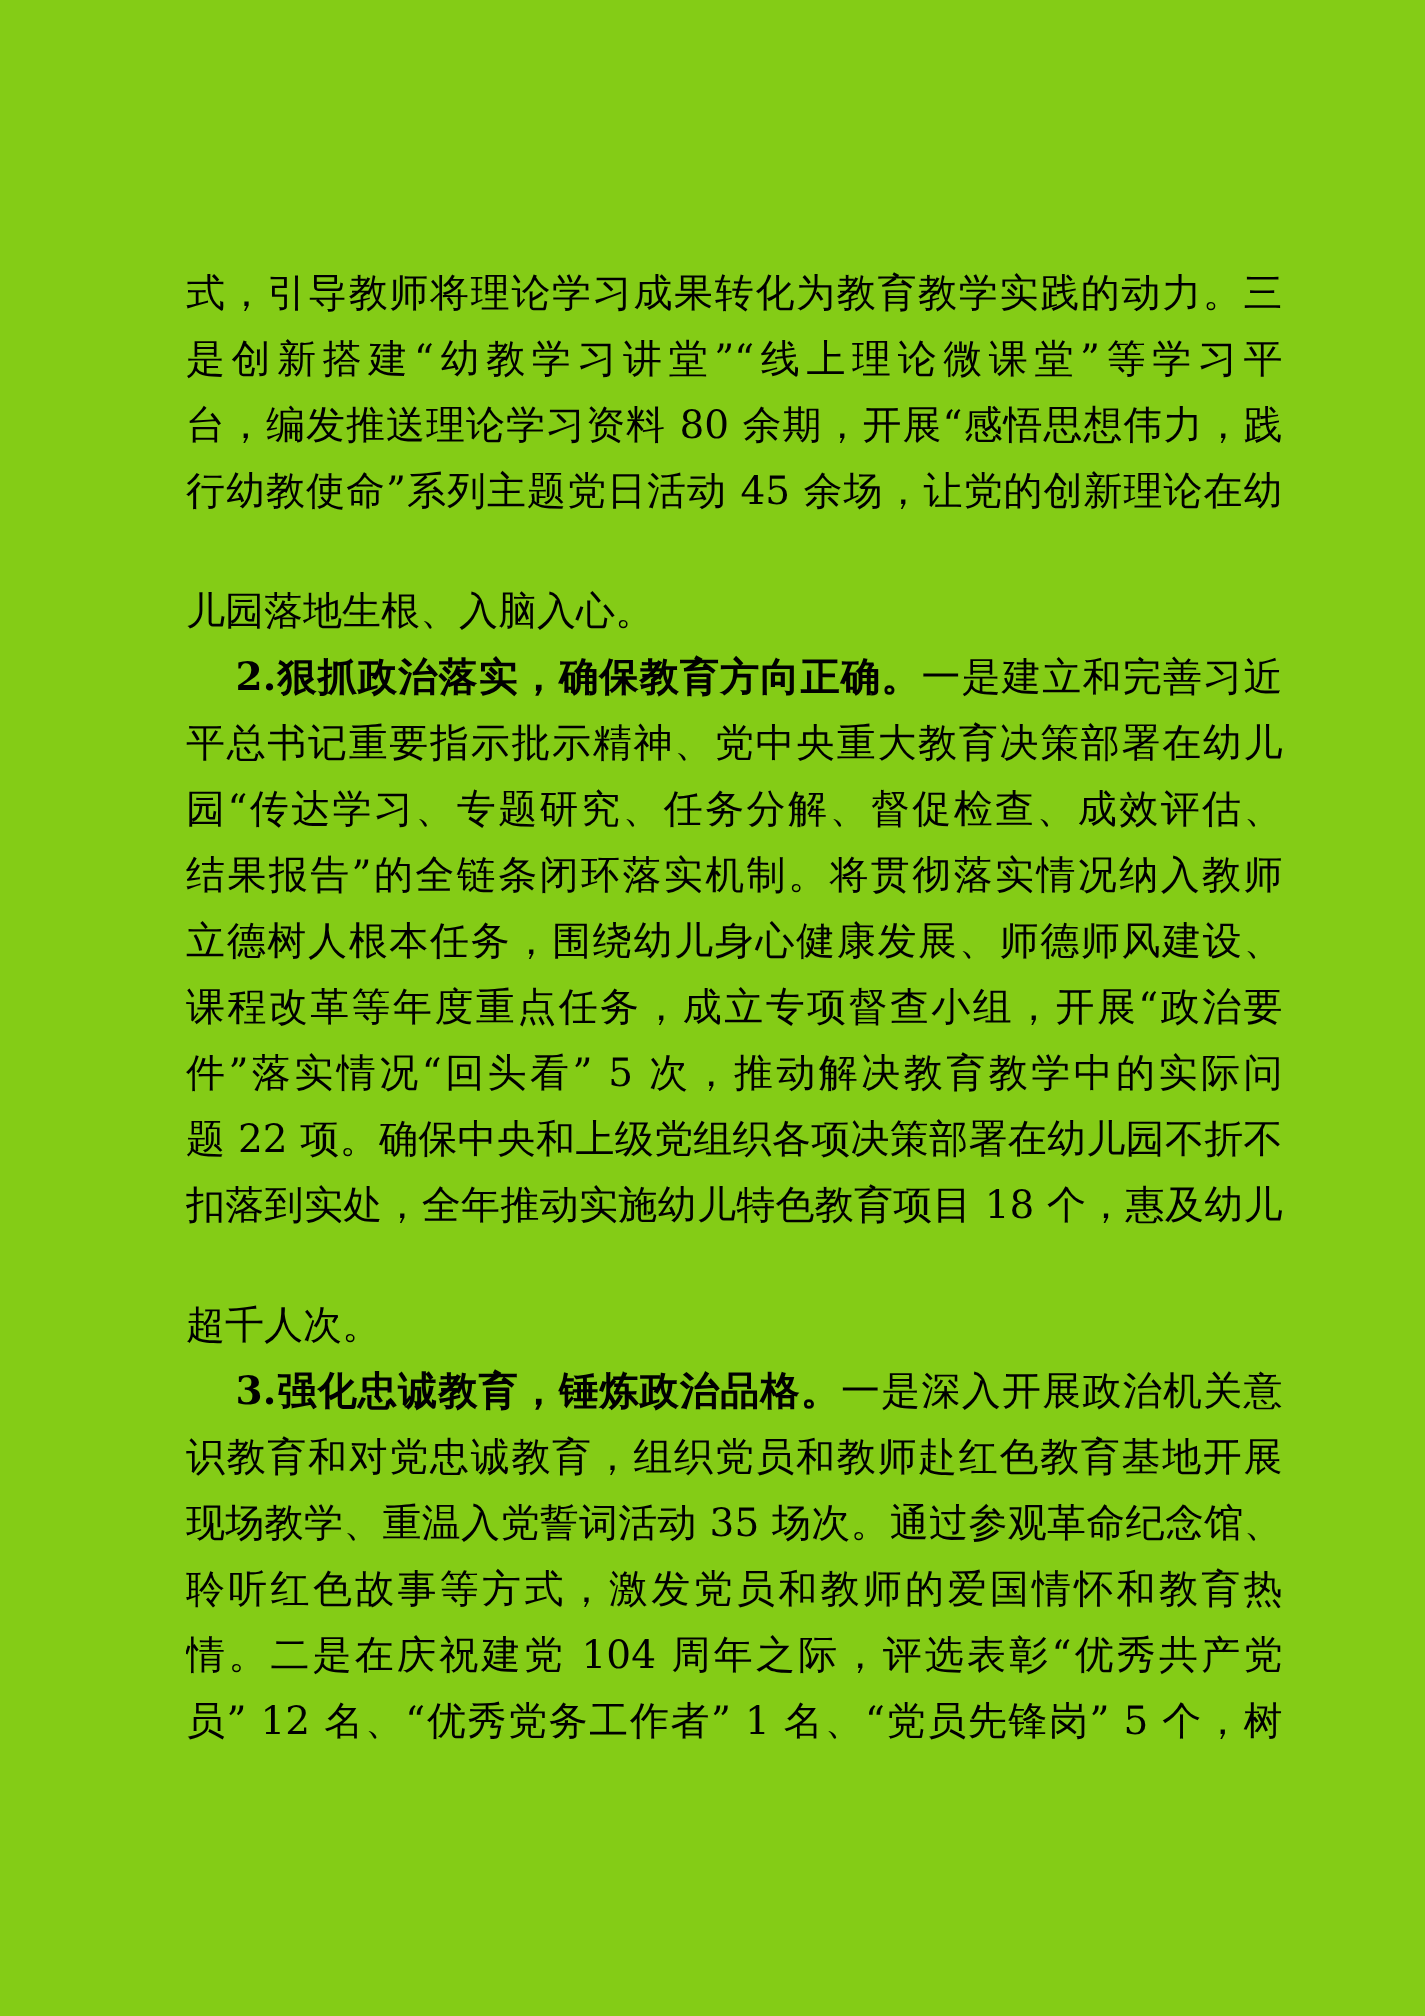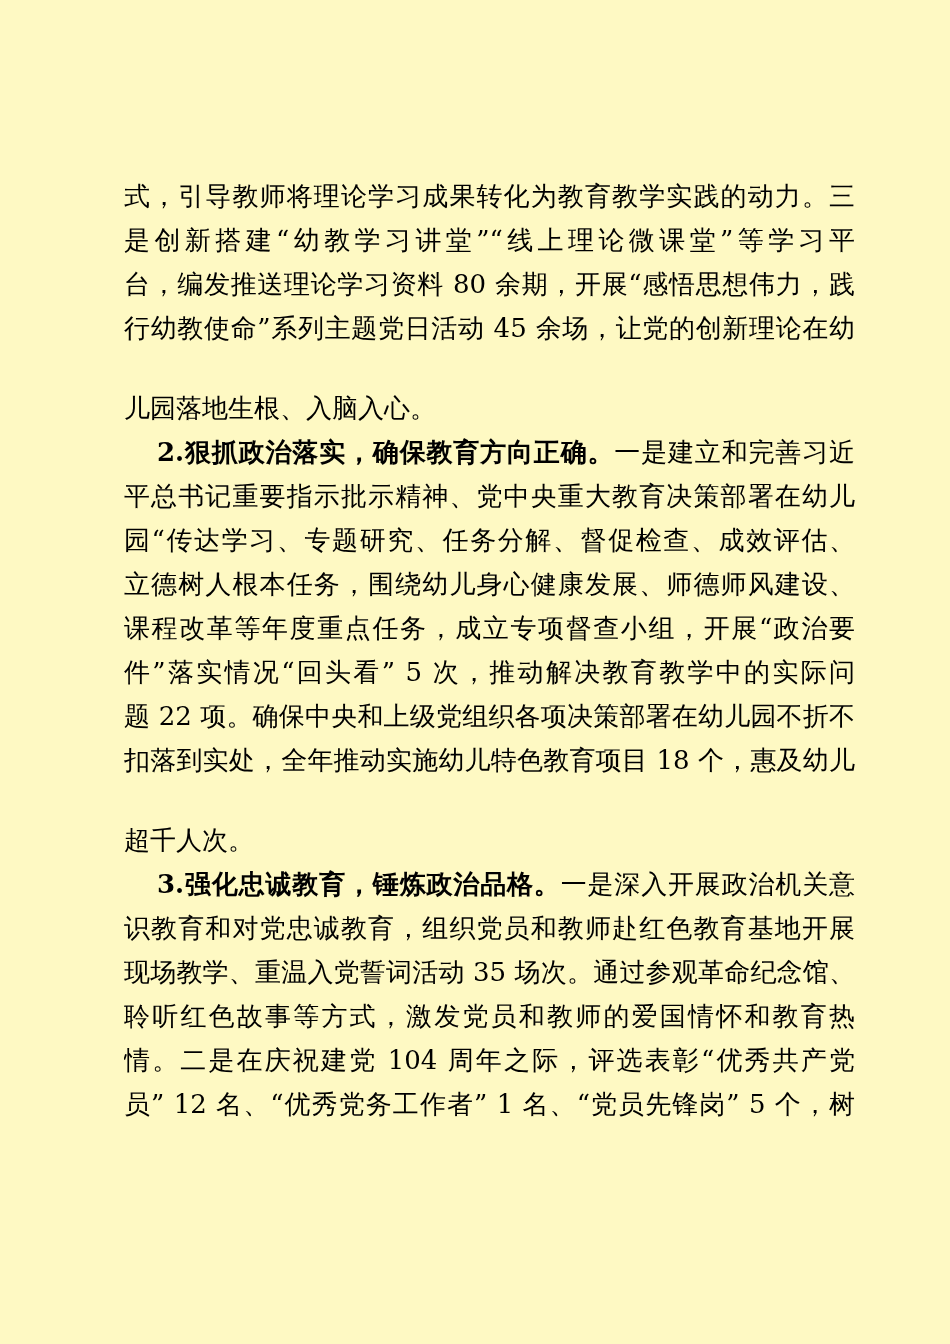--- a/index.html
+++ b/index.html
@@ -4,21 +4,21 @@
 <style>
   html, body { margin: 0; padding: 0; }
   body {
     width: 950px; height: 1344px;
     background: #ffffff;
     font-family: "DejaVu Serif", serif;
   }
   .page {
     position: relative;
     width: 950px; height: 1344px;
-    background: #fef9c3;
+    background: #84cc16;
     overflow: hidden;
   }
   .text-block {
     position: absolute;
     left: 124px; top: 174px;
     width: 731px;
     color: #000000;
   }
   .paragraph { margin: 0; padding: 0; }
   .line {
@@ -45,20 +45,21 @@
         <div class="line">式，引导教师将理论学习成果转化为教育教学实践的动力。三</div>
         <div class="line">是创新搭建“幼教学习讲堂”“线上理论微课堂”等学习平</div>
         <div class="line">台，编发推送理论学习资料 80 余期，开展“感悟思想伟力，践</div>
         <div class="line">行幼教使命”系列主题党日活动 45 余场，让党的创新理论在幼</div>
         <div class="line para-end">儿园落地生根、入脑入心。</div>
       </div>
       <div class="paragraph">
         <div class="line indent"><span class="bold">2.狠抓政治落实，确保教育方向正确。</span>一是建立和完善习近</div>
         <div class="line">平总书记重要指示批示精神、党中央重大教育决策部署在幼儿</div>
         <div class="line">园“传达学习、专题研究、任务分解、督促检查、成效评估、</div>
+        <div class="line">结果报告”的全链条闭环落实机制。将贯彻落实情况纳入教师</div>
         <div class="line">立德树人根本任务，围绕幼儿身心健康发展、师德师风建设、</div>
         <div class="line">课程改革等年度重点任务，成立专项督查小组，开展“政治要</div>
         <div class="line">件”落实情况“回头看” 5 次，推动解决教育教学中的实际问</div>
         <div class="line">题 22 项。确保中央和上级党组织各项决策部署在幼儿园不折不</div>
         <div class="line">扣落到实处，全年推动实施幼儿特色教育项目 18 个，惠及幼儿</div>
         <div class="line para-end">超千人次。</div>
       </div>
       <div class="paragraph">
         <div class="line indent"><span class="bold">3.强化忠诚教育，锤炼政治品格。</span>一是深入开展政治机关意</div>
         <div class="line">识教育和对党忠诚教育，组织党员和教师赴红色教育基地开展</div>

